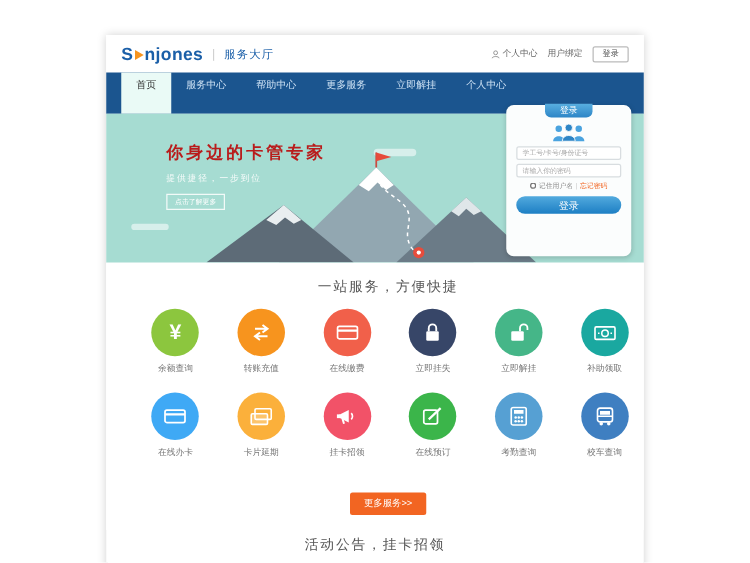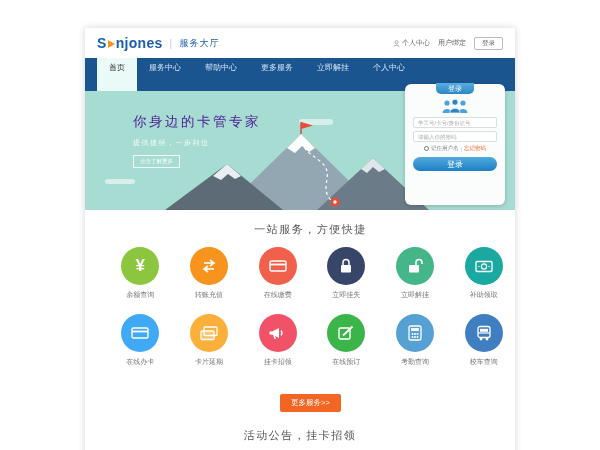--- a/index.html
+++ b/index.html
@@ -18,21 +18,21 @@
 
   
   .nav { height:33px; background:#1b558f; display:flex; padding-left:12px; }
   .nav-item { font-size:8px; line-height:19px; padding:0 12px; color:#cfe3f5; cursor:pointer; }
   .nav-item.active { background:#eafaf6; color:#333; }
 
   
   .hero { position:relative; height:119px; background:#a6dcd2; overflow:visible; }
   .hero-clip { position:absolute; inset:0; overflow:hidden; }
   .hero-text { position:absolute; left:48px; top:22px; z-index:2; }
-  .hero-title { font-size:13.5px; color:#4c1d95; font-weight:normal; letter-spacing:2.5px; }
+  .hero-title { font-size:13.5px; color:#b91c1c; font-weight:bold; letter-spacing:2.5px; }
   .hero-sub { font-size:7px; color:rgba(255,255,255,.9); margin-top:7px; letter-spacing:1.5px; }
   .hero-cta { display:inline-block; margin-top:7px; border:1px solid rgba(255,255,255,.85); color:#fff; font-size:5.5px; padding:2px 6px; cursor:pointer; }
   .mountains { position:absolute; left:80px; bottom:0; }
   .cloud { position:absolute; background:rgba(255,255,255,.55); border-radius:8px; }
   .cloud.c1 { width:34px; height:6px; left:214px; top:28px; }
   .cloud.c2 { width:26px; height:5px; left:330px; top:44px; }
   .cloud.c3 { width:30px; height:5px; left:20px; top:88px; }
 
   
   .login-card { position:absolute; right:10px; top:-7px; width:100px; height:121px; background:#fbfdfd; border-radius:6px; box-shadow:0 1px 4px rgba(0,0,0,.18); z-index:6; padding-top:13px; text-align:center; }

